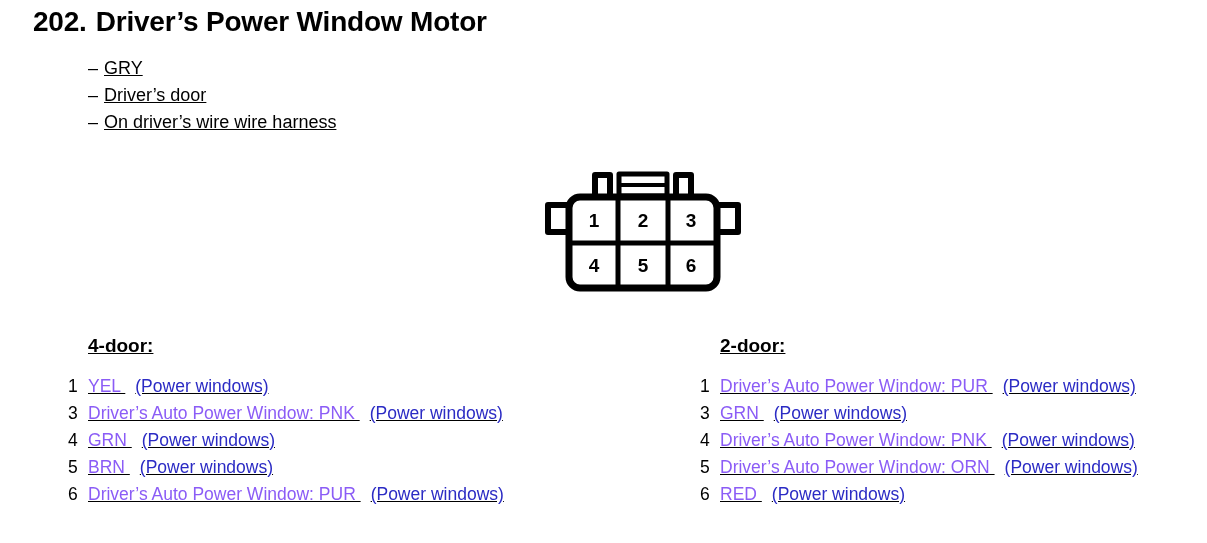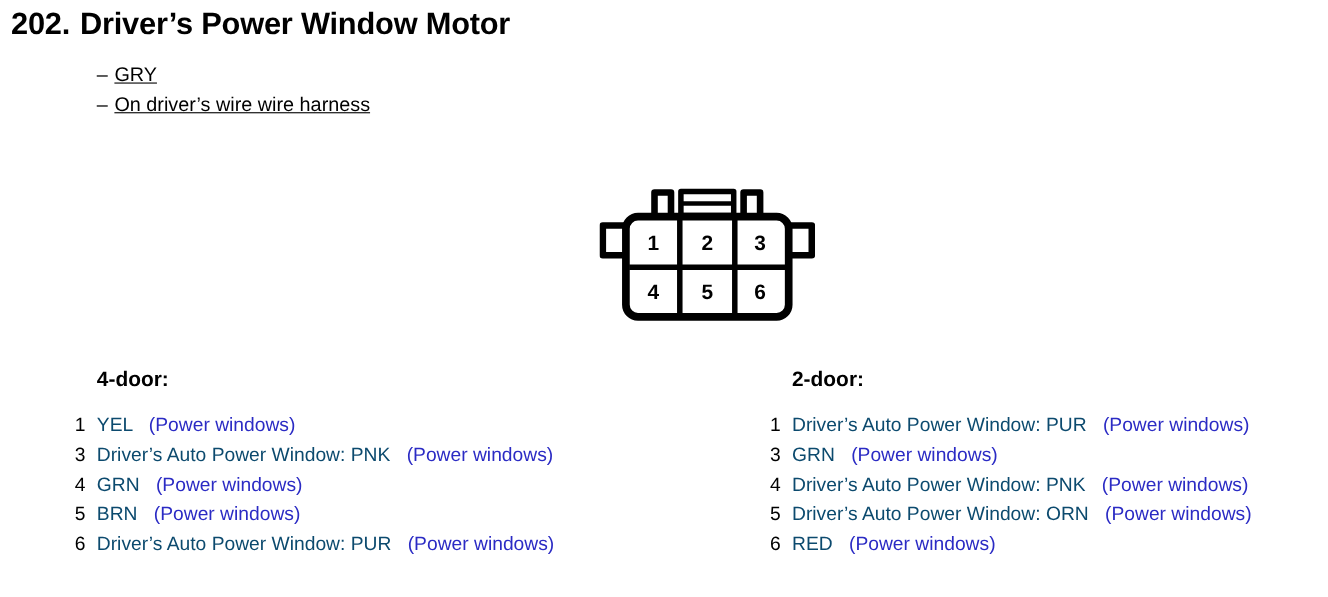--- a/index.html
+++ b/index.html
@@ -23,20 +23,21 @@
     left: 10px;
     top: 6px;
     font-size: 28px;
     font-weight: bold;
     letter-spacing: -0.2px;
     white-space: nowrap;
   }
   .page-title .num {
     display: inline-block;
     margin-right: 9px;
+    margin-left: 23px;
   }
 
   
   .attr-list {
     position: absolute;
     left: 88px;
     top: 55px;
     font-size: 18px;
     line-height: 27px;
   }
@@ -67,52 +68,56 @@
     fill: #000000;
     text-anchor: middle;
     dominant-baseline: middle;
   }
 
   
   .pin-table {
     position: absolute;
     font-size: 17.5px;
     line-height: 27px;
+    text-decoration: underline;
   }
   .pin-table.left  { left: 68px;  top: 332px; }
   .pin-table.right { left: 700px; top: 332px; }
 
   .pin-table-title {
     font-size: 19px;
     font-weight: bold;
     margin-left: 20px;
     margin-bottom: 14px;
     white-space: nowrap;
   }
   .pin-row {
     white-space: nowrap;
     display: block;
   }
   .pin-index {
     display: inline-block;
     width: 20px;
   }
-  .pin-desc { color: #0c4a6e; }
+  .pin-desc { color: #8b5cf6; }
   .pin-circuit { color: #2b2bc4; margin-left: 10px; }
 </style>
 </head>
 <body>
 
 <div class="page-title">
   <span class="num">202.</span><span>Driver’s Power Window Motor</span>
 </div>
 
 <div class="attr-list">
   <div class="attr-row">
     <span class="attr-dash">–</span><span>GRY</span>
+  </div>
+  <div class="attr-row">
+    <span class="attr-dash">–</span><span>Driver’s door</span>
   </div>
   <div class="attr-row">
     <span class="attr-dash">–</span><span>On driver’s wire wire harness</span>
   </div>
 </div>
 
 <div class="connector">
   <svg width="196" height="124" viewBox="0 0 196 124" xmlns="http://www.w3.org/2000/svg">
 
     <path d="M 3 37 L 26 37 L 26 64 L 3 64 Z" fill="#ffffff" stroke="#000000" stroke-width="6" stroke-linejoin="round"></path>

